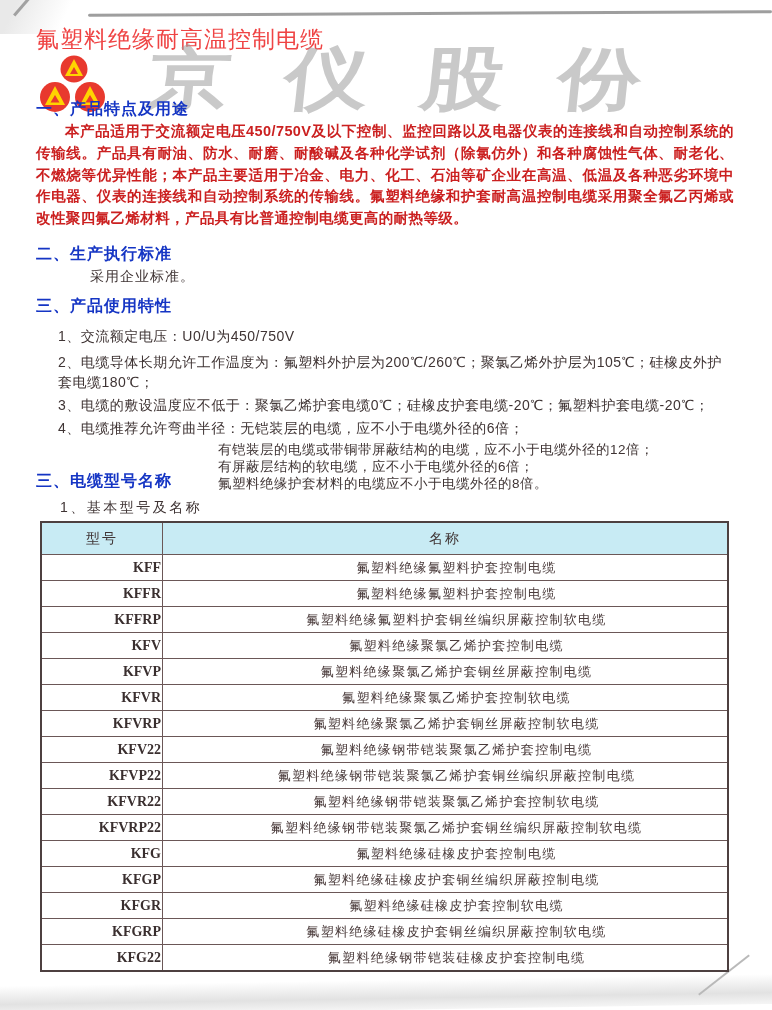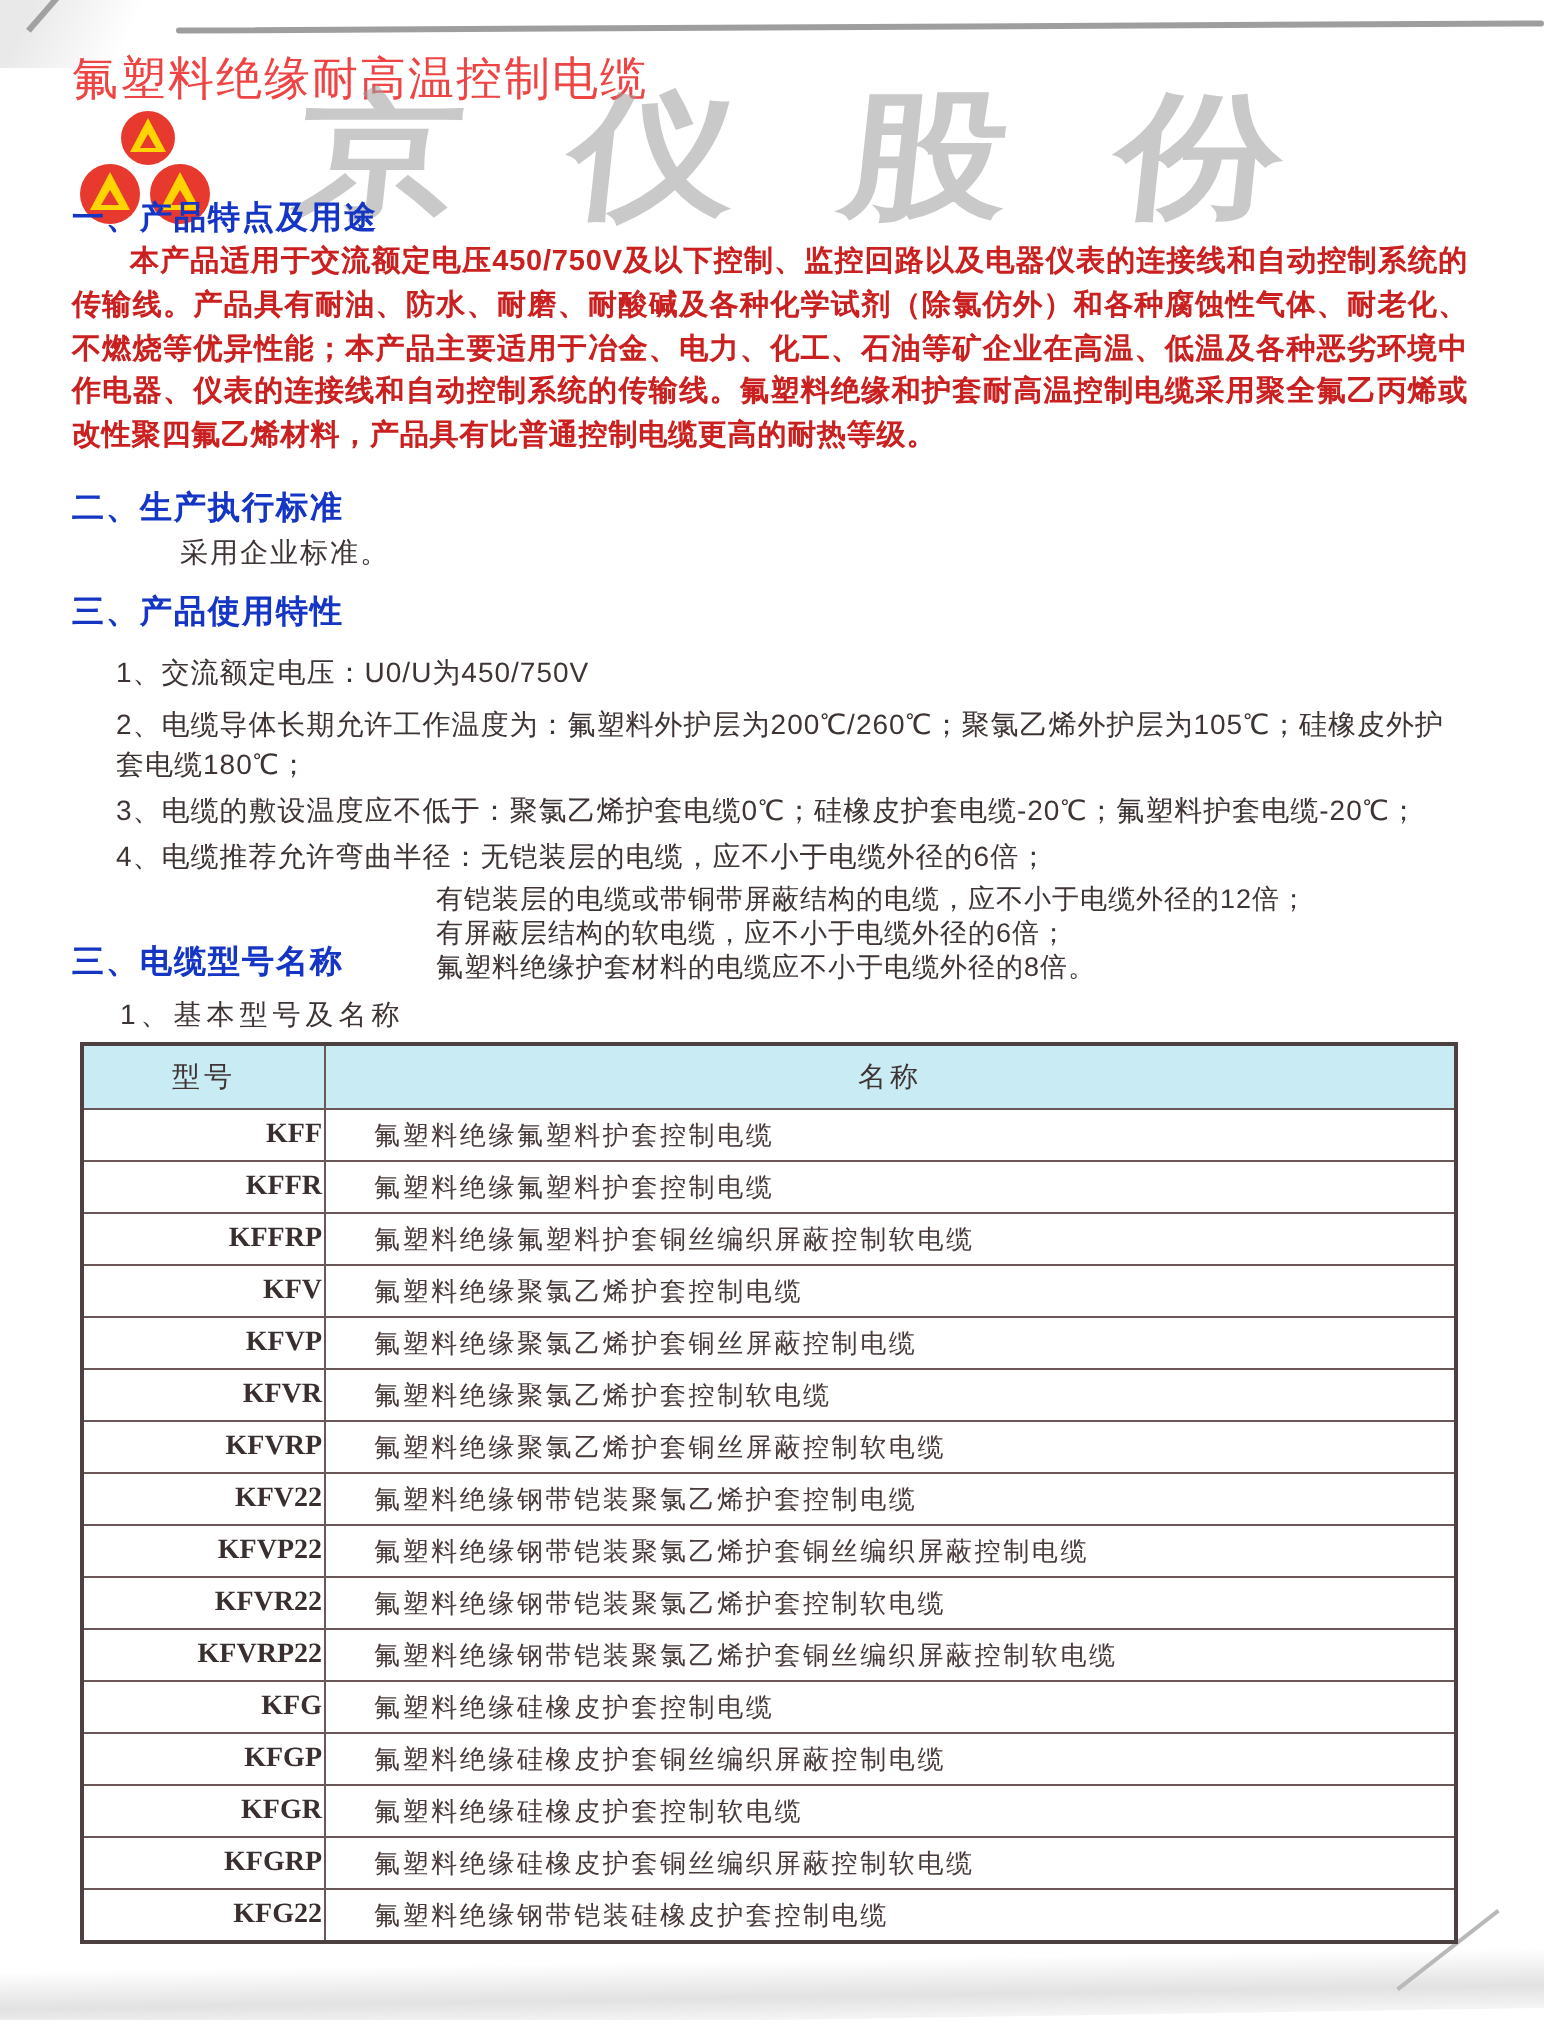--- a/index.html
+++ b/index.html
@@ -76,21 +76,21 @@
   .model-table th,.model-table td{
     border:1px solid #6b5757;overflow:hidden;white-space:nowrap;
   }
   .model-table th{
     height:29px;background:#c8ebf4;color:#3f3434;
     font-size:14px;font-weight:normal;letter-spacing:2px;text-align:center;
   }
   .col-model{width:118px;text-align:right;
     font-family:"Liberation Serif",serif;font-size:14px;font-weight:600;color:#3a2f2f;}
   .model-table td{height:23px;}
-  .col-name{padding-left:24px;font-size:13px;color:#4a3b3b;letter-spacing:1.3px;}
+  .col-name{padding-left:24px;font-size:13px;color:#4a3b3b;letter-spacing:1.3px;text-align:center;}
 </style>
 </head>
 <body>
 
 <div class="page">
 
   <div class="wedge-tl"></div>
   <div class="top-rule"></div>
   <div class="corner-tl-line"></div>
   <div class="bottom-band"></div>

